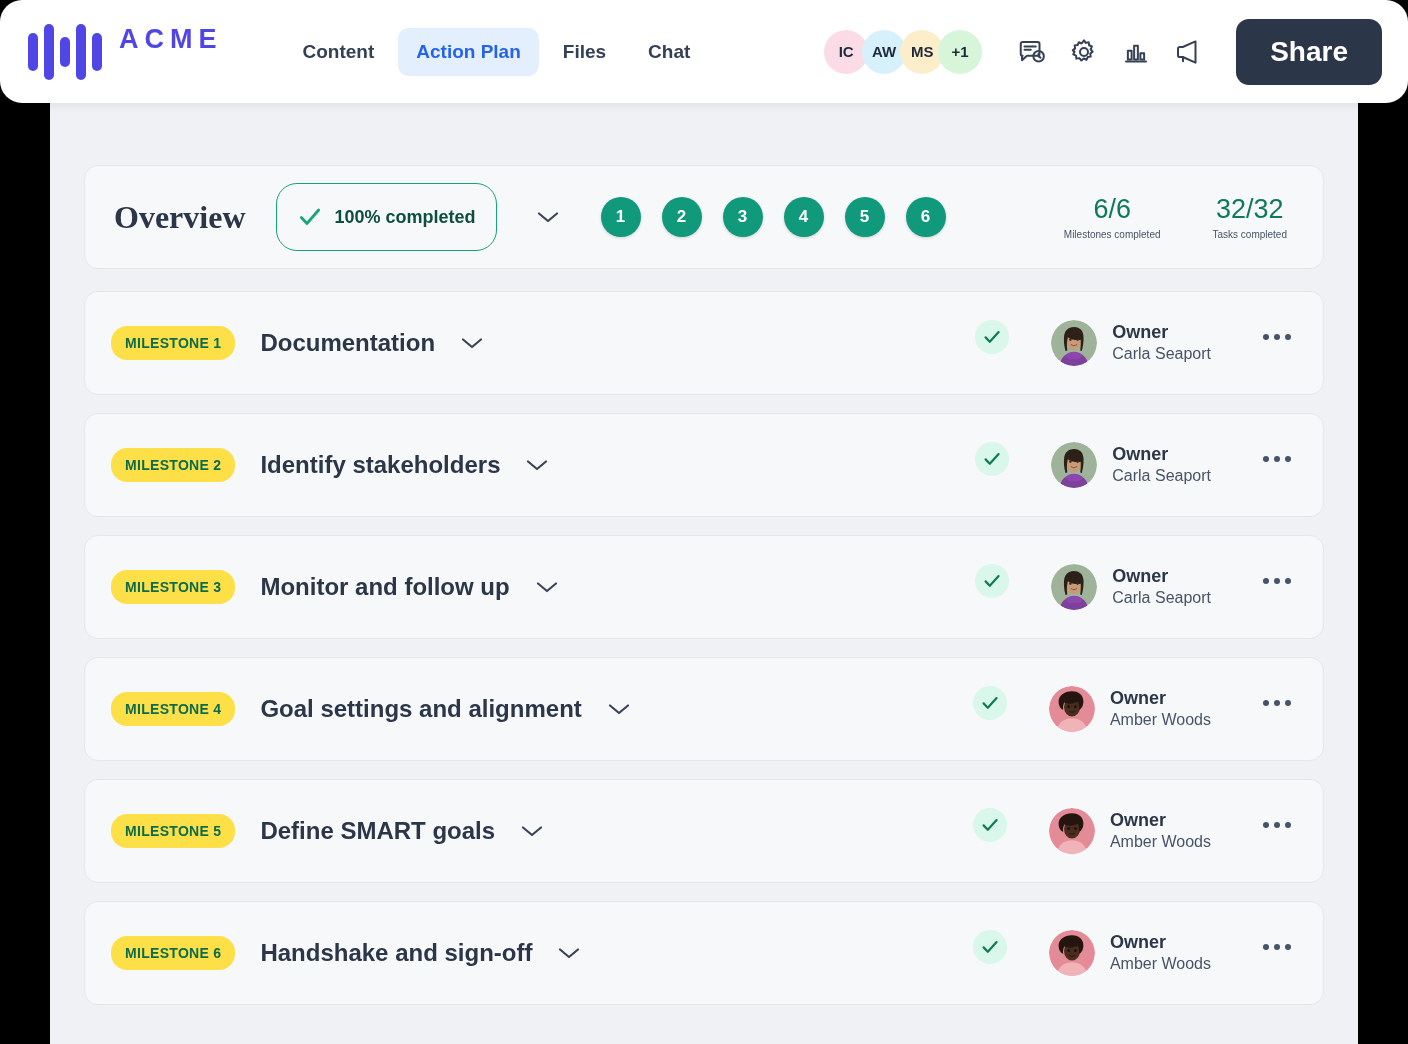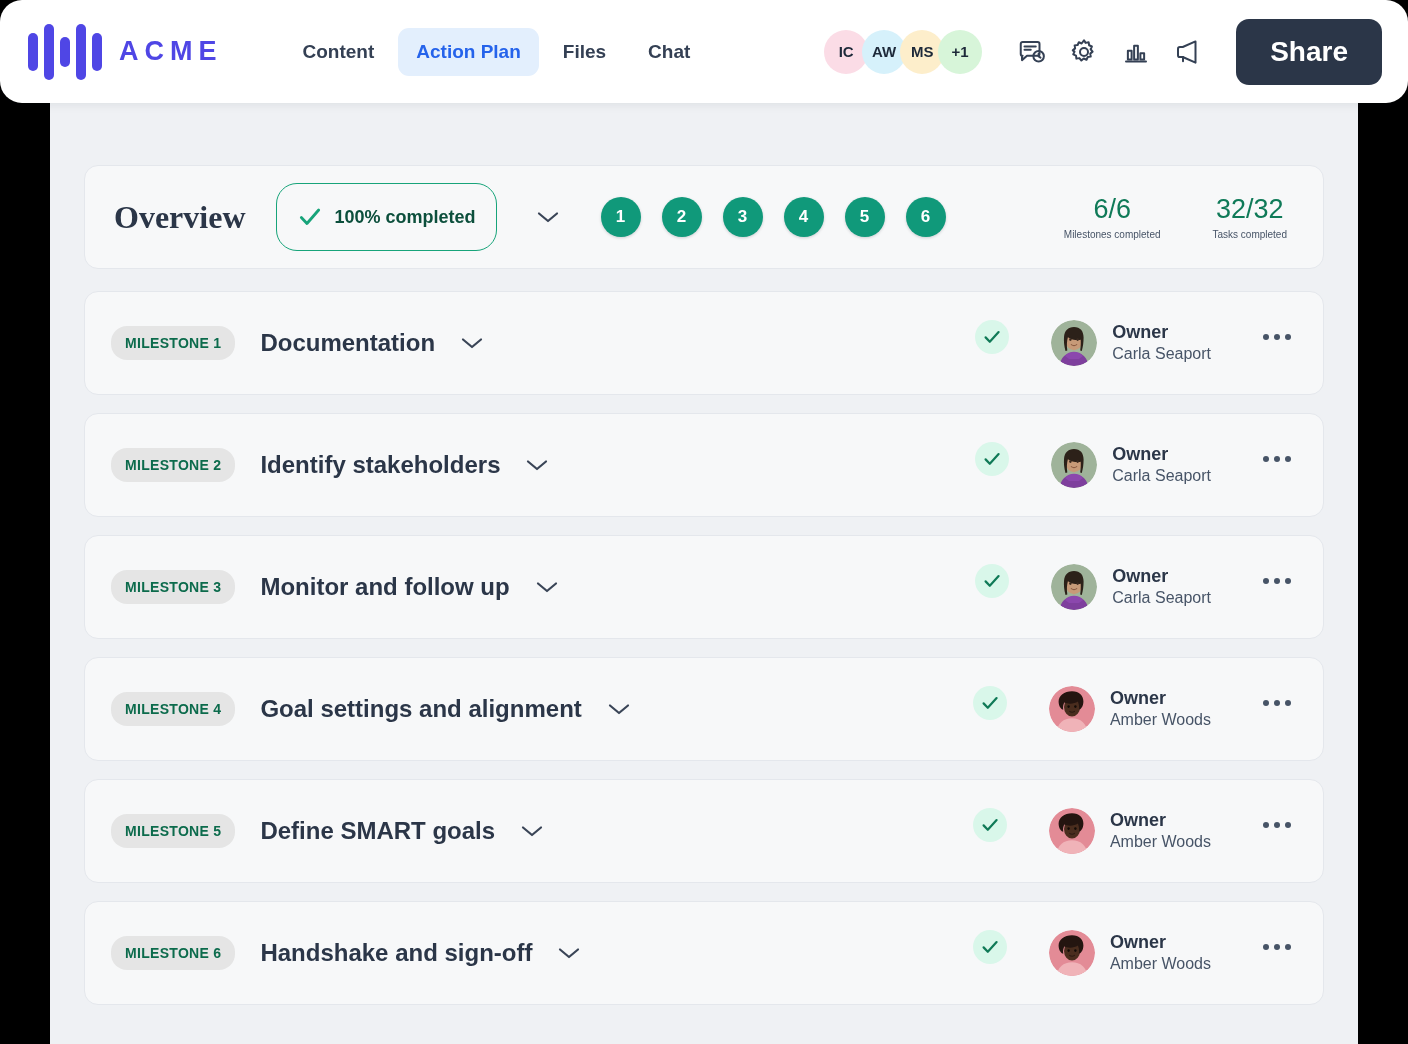--- a/index.html
+++ b/index.html
@@ -29,21 +29,21 @@
     background: #ffffff;
     border-radius: 22px;
     display: flex;
     align-items: center;
     padding: 0 26px 0 28px;
     box-shadow: 0 2px 10px rgba(16,24,40,.08);
     z-index: 5;
   }
 
   
-  .logo-wrap { display: flex; align-items: center; gap: 17px; margin-right: 62px; }
+  .logo-wrap { display: flex; gap: 17px; margin-right: 62px; }
   .logo-mark { display: flex; align-items: center; gap: 6px; height: 56px; }
   .logo-mark span { display:block; width: 10px; border-radius: 6px; background: #4f46e5; }
   .logo-mark span:nth-child(1){ height: 38px; }
   .logo-mark span:nth-child(2){ height: 56px; }
   .logo-mark span:nth-child(3){ height: 30px; }
   .logo-mark span:nth-child(4){ height: 56px; }
   .logo-mark span:nth-child(5){ height: 38px; }
   .logo-text {
     font-size: 27px; font-weight: 700; letter-spacing: 6px;
     color: #4f46e5;
@@ -139,21 +139,21 @@
   .stat-label { font-size: 10px; color: #475467; margin-top: 3px; }
 
   
   .milestone {
     height: 104px;
     display: flex; align-items: center;
     padding: 0 26px 0 26px;
     margin-bottom: 18px;
   }
   .ms-badge {
-    background: #e5e5e5; color: #0c6b4c;
+    background: #fde047; color: #0c6b4c;
     font-size: 14px; font-weight: 600; letter-spacing: .3px;
     padding: 9px 14px; border-radius: 16px; white-space: nowrap;
   }
   .ms-title {
     margin-left: 25px;
     font-size: 24px; font-weight: 700; color: #2b3648; white-space: nowrap;
   }
   .milestone .chev { margin-left: 22px; }
 
   .ms-right { margin-left: auto; display: flex; }

